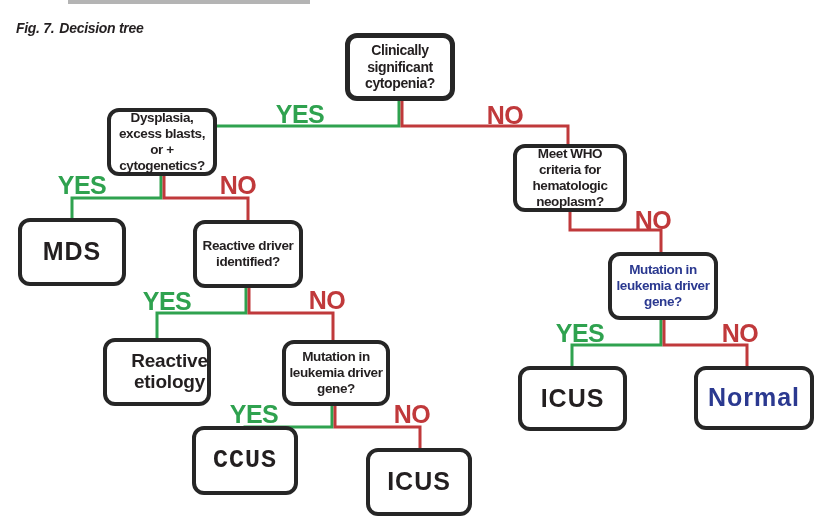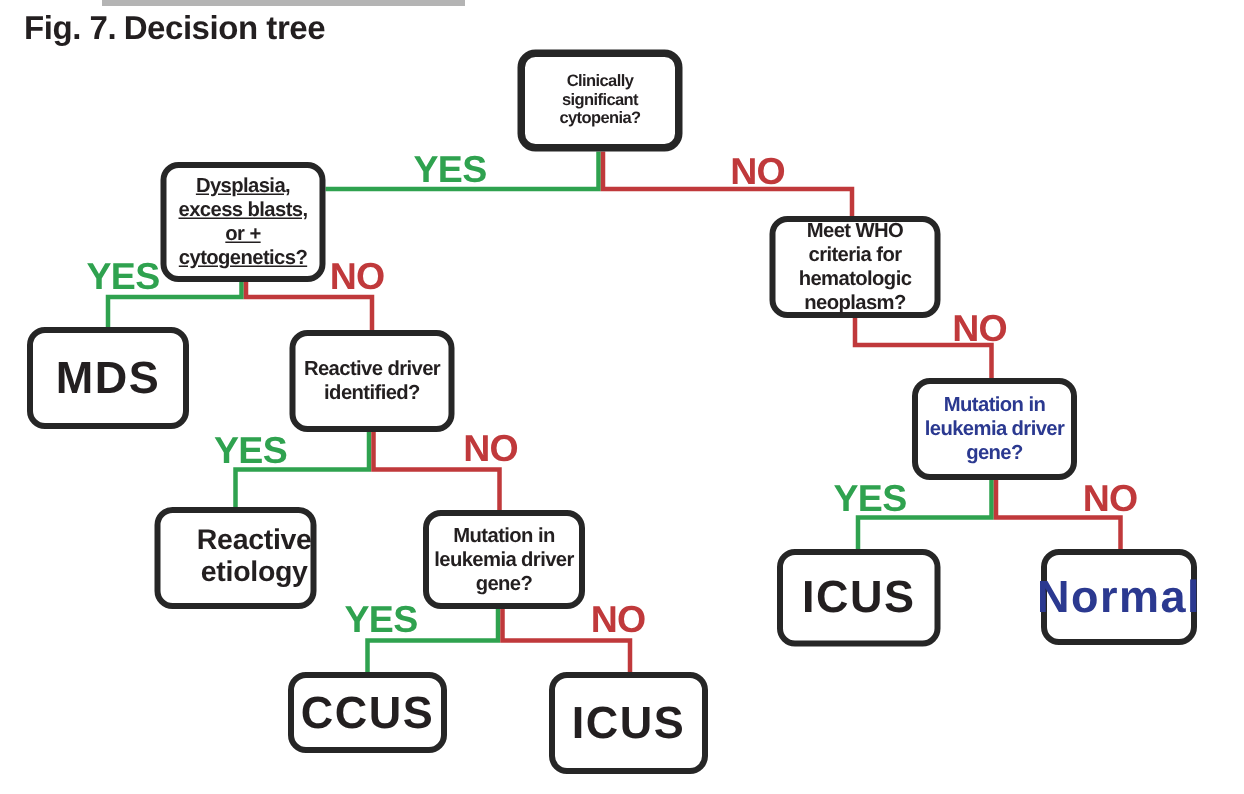--- a/index.html
+++ b/index.html
@@ -5,56 +5,57 @@
   html,body{margin:0;padding:0;}
   body{
     width:829px;height:529px;position:relative;overflow:hidden;
     background:var(--bg,#fff);
     font-family:"Liberation Sans","DejaVu Sans",sans-serif;
     color:var(--ink,#231F20);
   }
   .stage{position:absolute;inset:0;}
   
   .fig-title{
-    position:absolute;left:16px;top:6px;font-size:22px;letter-spacing:-0.3px;
+    position:absolute;left:16px;top:20px;font-size:14px;letter-spacing:-0.3px;
     white-space:nowrap;
+    font-style:italic;
   }
   .fig-title .lbl{font-weight:800;}
   .fig-title .ttl{font-weight:700;margin-left:5px;}
   
   .artifact{position:absolute;left:68px;top:0;width:242px;height:4px;
     background:var(--artifact,#9b9b9b);opacity:.75;}
   
   svg.edges{position:absolute;left:0;top:0;pointer-events:none;}
   svg.edges path{fill:none;stroke-width:3;}
   svg.edges path.e-yes{stroke:var(--yes,#2FA24F);}
   svg.edges path.e-no{stroke:var(--no,#C0393B);}
   
   .node{
     position:absolute;box-sizing:border-box;border:4px solid var(--border,#262626);
     border-radius:12px;background:#fff;display:flex;align-items:center;justify-content:center;
     text-align:center;font-weight:700;padding:2px 3px;line-height:1.18;
   }
   .node.q{font-size:13.5px;letter-spacing:-0.4px;}
-  .node.root{border-width:5px;font-size:11px;}
-  .node.r{font-size:30px;letter-spacing:1px;line-height:1.1;}
+  .node.root{border-width:5px;font-size:14px;}
+  .node.r{font-size:25px;letter-spacing:1px;line-height:1.1;}
   .node.r.small{font-size:19px;letter-spacing:-0.2px;}
   .node.blue{color:var(--blue,#2B3990);}
   
   .n-root{left:345px;top:33px;width:110px;height:68px;}
-  .n-dysplasia{left:107px;top:108px;width:110px;height:80px;text-decoration:underline;}
+  .n-dysplasia{left:107px;top:108px;width:110px;height:68px;}
   .n-who{left:513px;top:144px;width:114px;height:68px;}
   .n-mds{left:18px;top:218px;width:108px;height:68px;}
   .n-reactive-cause{left:193px;top:220px;width:110px;height:68px;}
   .n-mutation-right{left:608px;top:252px;width:110px;height:68px;}
   .n-reactive-etiology{left:103px;top:338px;width:108px;height:68px;padding-left:28px;}
   .n-mutation-left{left:282px;top:340px;width:108px;height:66px;}
   .n-chip{left:518px;top:366px;width:109px;height:65px;}
-  .n-normal{left:694px;top:366px;width:104px;height:64px;}
-  .n-ccus{left:192px;top:448px;width:106px;height:54px;}
+  .n-normal{left:694px;top:366px;width:120px;height:64px;}
+  .n-ccus{left:192px;top:426px;width:106px;height:69px;font-family:Liberation Mono, monospace;}
   .n-icus{left:366px;top:448px;width:106px;height:68px;}
   
   .lab{
     position:absolute;transform:translate(-50%,-50%);
     font-size:25px;font-weight:700;letter-spacing:-0.5px;white-space:nowrap;
   }
   .lab.yes{color:var(--yes,#2FA24F);}
   .lab.no{color:var(--no,#C0393B);}
   .l-a-yes{left:300px;top:114px;} .l-a-no{left:505px;top:115px;}
   .l-b-yes{left:82px;top:185px;}  .l-b-no{left:238px;top:185px;}

